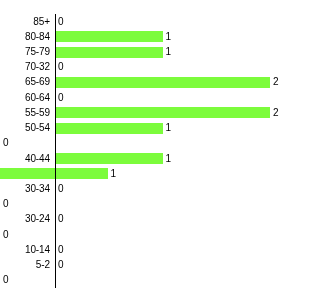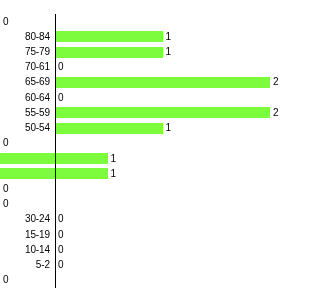--- a/index.html
+++ b/index.html
@@ -98,41 +98,42 @@
     background: #000000;
   }
 </style>
 </head>
 <body>
 
 <div id="chart-root">
   <div class="plot-area">
     <div class="rows" id="rows">
         <div class="row">
+          <div class="cat-label">85+</div>
           <div class="bar-cell">
             <div class="bar zero" style="width: 0px;"></div>
             <div class="value-label">0</div>
           </div>
         </div>
         <div class="row">
           <div class="cat-label">80-84</div>
           <div class="bar-cell">
             <div class="bar" style="width: 107.5px; background: rgb(124, 252, 60);"></div>
             <div class="value-label">1</div>
           </div>
         </div>
         <div class="row">
           <div class="cat-label">75-79</div>
           <div class="bar-cell">
             <div class="bar" style="width: 107.5px; background: rgb(124, 252, 60);"></div>
             <div class="value-label">1</div>
           </div>
         </div>
         <div class="row">
-          <div class="cat-label">70-61</div>
+          <div class="cat-label">70-32</div>
           <div class="bar-cell">
             <div class="bar zero" style="width: 0px;"></div>
             <div class="value-label">0</div>
           </div>
         </div>
         <div class="row">
           <div class="cat-label">65-69</div>
           <div class="bar-cell">
             <div class="bar" style="width: 215px; background: rgb(124, 252, 60);"></div>
             <div class="value-label">2</div>
@@ -159,52 +160,53 @@
             <div class="value-label">1</div>
           </div>
         </div>
         <div class="row">
           <div class="bar-cell">
             <div class="bar zero" style="width: 0px;"></div>
             <div class="value-label">0</div>
           </div>
         </div>
         <div class="row">
-          <div class="bar-cell">
-            <div class="bar" style="width: 107.5px; background: rgb(124, 252, 60);"></div>
-            <div class="value-label">1</div>
-          </div>
-        </div>
-        <div class="row">
-          <div class="bar-cell">
-            <div class="bar" style="width: 107.5px; background: rgb(124, 252, 60);"></div>
-            <div class="value-label">1</div>
-          </div>
-        </div>
-        <div class="row">
+          <div class="cat-label">40-44</div>
+          <div class="bar-cell">
+            <div class="bar" style="width: 107.5px; background: rgb(124, 252, 60);"></div>
+            <div class="value-label">1</div>
+          </div>
+        </div>
+        <div class="row">
+          <div class="bar-cell">
+            <div class="bar" style="width: 107.5px; background: rgb(124, 252, 60);"></div>
+            <div class="value-label">1</div>
+          </div>
+        </div>
+        <div class="row">
+          <div class="cat-label">30-34</div>
           <div class="bar-cell">
             <div class="bar zero" style="width: 0px;"></div>
             <div class="value-label">0</div>
           </div>
         </div>
         <div class="row">
           <div class="bar-cell">
             <div class="bar zero" style="width: 0px;"></div>
             <div class="value-label">0</div>
           </div>
         </div>
         <div class="row">
           <div class="cat-label">30-24</div>
           <div class="bar-cell">
             <div class="bar zero" style="width: 0px;"></div>
             <div class="value-label">0</div>
           </div>
         </div>
         <div class="row">
-          <div class="cat-label">15-19</div>
           <div class="bar-cell">
             <div class="bar zero" style="width: 0px;"></div>
             <div class="value-label">0</div>
           </div>
         </div>
         <div class="row">
           <div class="cat-label">10-14</div>
           <div class="bar-cell">
             <div class="bar zero" style="width: 0px;"></div>
             <div class="value-label">0</div>

